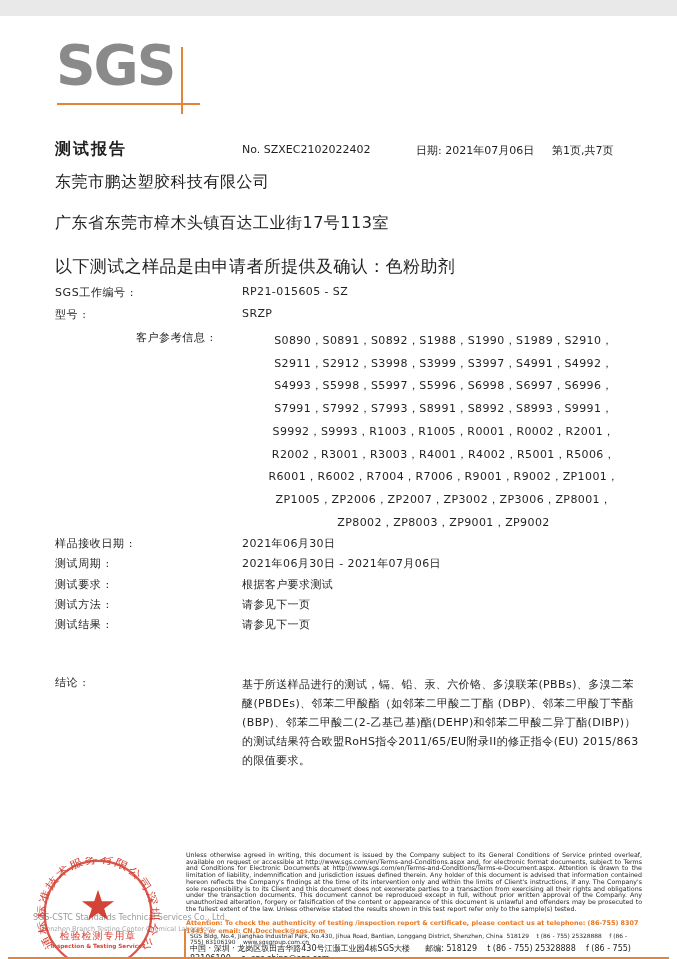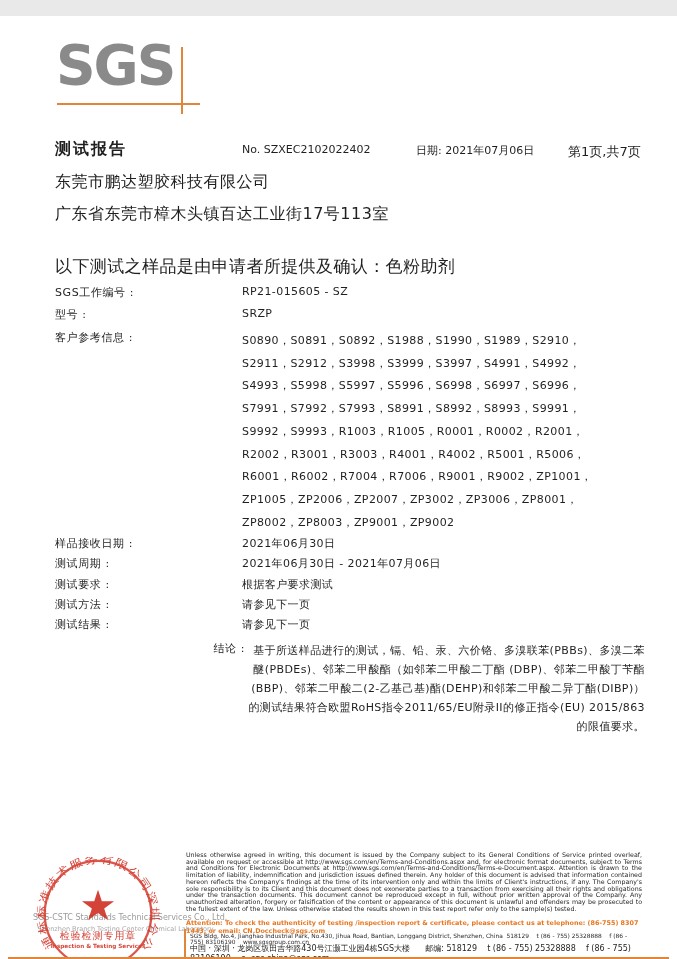--- a/index.html
+++ b/index.html
@@ -12,21 +12,21 @@
   .logo-text{
     position:absolute;left:56px;top:22px;font-size:55px;font-weight:bold;
     color:#8a8a8a;letter-spacing:-2px;line-height:1;font-family:"DejaVu Sans","Liberation Sans",sans-serif;
   }
   .logo-hline{position:absolute;left:57px;top:87px;width:143px;height:2px;background:#e0863a;}
   .logo-vline{position:absolute;left:181px;top:31px;width:2px;height:67px;background:#e0863a;}
   
   .report-title{position:absolute;left:55px;top:123px;font-size:16px;font-weight:bold;letter-spacing:2px;}
   .report-no{position:absolute;left:242px;top:127px;font-size:11px;}
   .report-date{position:absolute;left:416px;top:127px;font-size:11px;}
-  .report-page{position:absolute;left:568px;top:127px;font-size:13px;}
+  .report-page{position:absolute;left:552px;top:127px;font-size:11px;}
   .applicant{position:absolute;left:55px;font-size:16px;letter-spacing:.5px;}
   
   .statement{position:absolute;left:55px;top:239px;font-size:17px;letter-spacing:.4px;font-family:Liberation Mono, monospace;}
   .frow{position:absolute;left:55px;width:590px;font-size:11px;}
   .frow .lbl{display:inline-block;width:187px;vertical-align:top;letter-spacing:.6px;}
   .frow .val{display:inline-block;vertical-align:top;letter-spacing:.4px;}
   .val-multi{white-space:pre-line;line-height:22.7px;letter-spacing:.6px;}
   .val-conclusion{width:400px;line-height:19px;letter-spacing:.2px;}
   
   .legal{
@@ -55,31 +55,31 @@
   <div class="logo-text">SGS</div>
   <div class="logo-hline"></div>
   <div class="logo-vline"></div>
 
   <div class="report-title">测试报告</div>
   <div class="report-no">No. SZXEC2102022402</div>
   <div class="report-date">日期: 2021年07月06日</div>
   <div class="report-page">第1页,共7页</div>
 
   <div class="applicant" style="top:156px;">东莞市鹏达塑胶科技有限公司</div>
-  <div class="applicant" style="top:188px;">广东省东莞市樟木头镇百达工业街17号113室</div>
+  <div class="applicant" style="top:197px;">广东省东莞市樟木头镇百达工业街17号113室</div>
 
   <div class="statement">以下测试之样品是由申请者所提供及确认：色粉助剂</div>
 
   <div class="frow" style="top:269px;">
     <span class="lbl">SGS工作编号 :</span><span class="val">RP21-015605 - SZ</span>
   </div>
   <div class="frow" style="top:291px;">
     <span class="lbl">型号 :</span><span class="val">SRZP</span>
   </div>
-  <div class="frow" style="top:314px;">
+  <div class="frow" style="top:314px;text-align:center;">
     <span class="lbl">客户参考信息 :</span><span class="val val-multi">S0890，S0891，S0892，S1988，S1990，S1989，S2910，
 S2911，S2912，S3998，S3999，S3997，S4991，S4992，
 S4993，S5998，S5997，S5996，S6998，S6997，S6996，
 S7991，S7992，S7993，S8991，S8992，S8993，S9991，
 S9992，S9993，R1003，R1005，R0001，R0002，R2001，
 R2002，R3001，R3003，R4001，R4002，R5001，R5006，
 R6001，R6002，R7004，R7006，R9001，R9002，ZP1001，
 ZP1005，ZP2006，ZP2007，ZP3002，ZP3006，ZP8001，
 ZP8002，ZP8003，ZP9001，ZP9002</span>
   </div>
@@ -91,21 +91,21 @@
   </div>
   <div class="frow" style="top:561px;">
     <span class="lbl">测试要求 :</span><span class="val">根据客户要求测试</span>
   </div>
   <div class="frow" style="top:581px;">
     <span class="lbl">测试方法 :</span><span class="val">请参见下一页</span>
   </div>
   <div class="frow" style="top:601px;">
     <span class="lbl">测试结果 :</span><span class="val">请参见下一页</span>
   </div>
-  <div class="frow" style="top:625px;text-align:right;">
+  <div class="frow" style="top:659px;">
     <span class="lbl">结论 :</span><span class="val val-conclusion">基于所送样品进行的测试，镉、铅、汞、六价铬、多溴联苯(PBBs)、多溴二苯醚(PBDEs)、邻苯二甲酸酯（如邻苯二甲酸二丁酯 (DBP)、邻苯二甲酸丁苄酯(BBP)、邻苯二甲酸二(2-乙基己基)酯(DEHP)和邻苯二甲酸二异丁酯(DIBP)）的测试结果符合欧盟RoHS指令2011/65/EU附录II的修正指令(EU) 2015/863 的限值要求。</span>
   </div>
 
   <div class="stamp-co">SGS-CSTC Standards Technical Services Co., Ltd.</div>
   <div class="stamp-branch">Shenzhen Branch Testing Center Chemical Laboratory</div>
 
   <svg class="stamp-svg" viewBox="0 0 124 124">
     <defs>
       <path id="ringPath" d="M 16 94 A 56 56 0 1 1 108 94" fill="none"></path>
     </defs>

